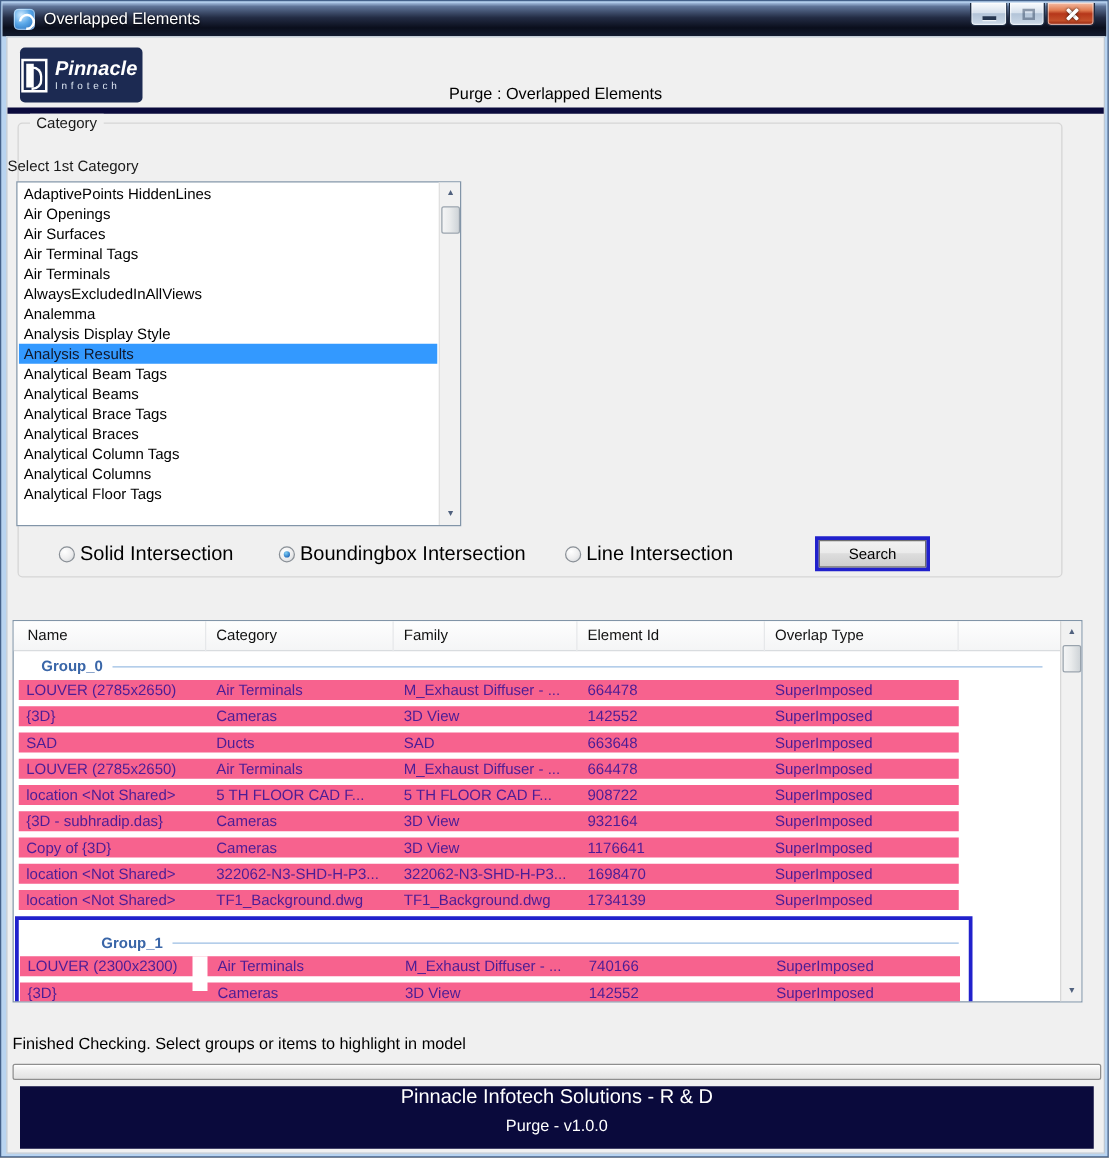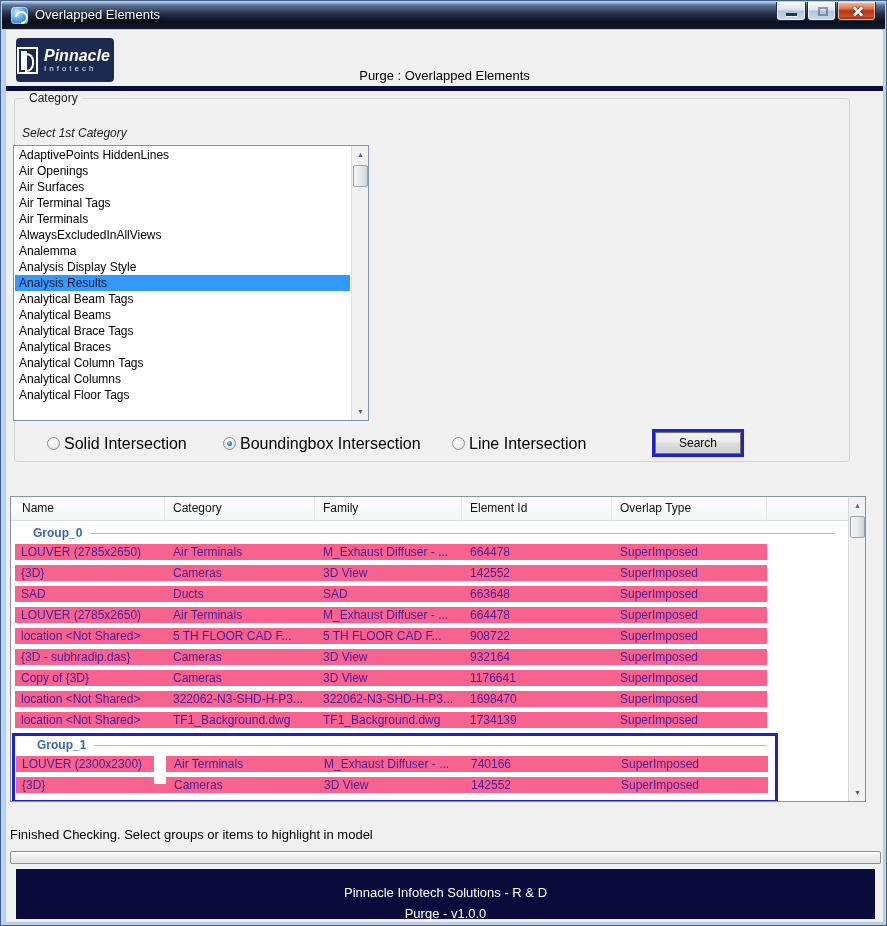--- a/index.html
+++ b/index.html
@@ -36,21 +36,21 @@
   .logo-mark::after{content:"";position:absolute;left:2px;top:2px;width:6px;height:19px;background:#fff;}
   .logo-mark::before{content:"";position:absolute;right:2px;top:4px;width:7px;height:15px;border:2px solid #fff;border-left:none;border-radius:0 8px 8px 0;}
   .logo-textcol{margin-left:6px;color:#fff;}
   .logo-brand{font-size:16px;font-style:italic;font-weight:bold;line-height:17px;}
   .logo-sub{font-size:8px;letter-spacing:3px;color:#DDE6F2;line-height:9px;}
   .header-title{position:absolute;left:0;right:0;top:45px;transform:translateY(-50%);text-align:center;font-size:13px;color:#000;}
   .navy-divider{position:absolute;left:0;top:56px;width:100%;height:5px;background:var(--navy);}
   
   .groupbox{position:absolute;left:8px;top:68px;width:836px;height:364px;border:1px solid #D5D5D5;border-radius:4px;}
   .groupbox-legend{position:absolute;left:9px;top:-8px;background:#F0F0F0;padding:0 5px;font-size:12px;color:#1A1A1A;}
-  .select-label{position:absolute;left:16px;top:96px;font-size:12px;color:#1A1A1A;font-style:italic;}
+  .select-label{position:absolute;left:0;top:96px;font-size:12px;color:#1A1A1A;}
   .listbox{position:absolute;left:7px;top:115px;width:356px;height:276px;background:#fff;border:1px solid #8295A8;}
   .listbox .items{position:absolute;left:1px;top:1px;right:18px;bottom:1px;overflow:hidden;}
   .li{height:16px;line-height:16px;font-size:12px;padding-left:4px;color:#000;white-space:nowrap;}
   .li.sel{background:var(--sel);color:#0f172a;}
   .vscroll{position:absolute;right:0;top:0;bottom:0;width:17px;background:#F1F1F1;border-left:1px solid #E0E0E0;}
   .sb-btn{position:absolute;left:0;width:17px;height:17px;text-align:center;line-height:17px;font-size:7px;color:#50617E;}
   .sb-up{top:0;} .sb-down{bottom:0;}
   .sb-thumb{position:absolute;left:1px;top:19px;width:15px;height:22px;border:1px solid #99A3AD;border-radius:2px;
     background:linear-gradient(90deg,#F4F5F6 0%,#E9EBEC 45%,#CFD4D8 100%);}
   
@@ -68,38 +68,38 @@
   .grid{position:absolute;left:4px;top:466px;width:856px;height:306px;background:#fff;border:1px solid #8295A8;}
   .gh{position:absolute;left:0;top:0;right:17px;height:24px;display:flex;background:linear-gradient(180deg,#FEFEFE,#F4F5F6);
     border-bottom:1px solid #D9DCDF;}
   .ghc{height:24px;line-height:23px;font-size:12px;color:#111;border-right:1px solid #E6E8EA;white-space:nowrap;overflow:hidden;}
   .h0{width:154px;padding-left:11px;} .h1{width:150px;padding-left:8px;} .h2{width:147px;padding-left:8px;}
   .h3{width:150px;padding-left:8px;} .h4{width:155px;padding-left:8px;} .h5{flex:1;border-right:none;}
   .gbody{position:absolute;left:0;top:25px;right:17px;bottom:0;overflow:hidden;}
   .group{position:relative;}
   .group.selgrp{border:3px solid var(--focus);margin:3px 0 0 1px;width:766px;padding-bottom:2px;}
   .glabel-row{display:flex;align-items:center;height:15px;margin:3px 0 4px;}
-  .group.selgrp .glabel-row{margin:1px 0 4px;}
+  .group.selgrp .glabel-row{margin:10px 0 4px;padding-left:44px;}
   .glabel{margin-left:22px;font-size:12px;font-weight:bold;color:var(--glabel);white-space:nowrap;}
   .gline{flex:1;height:1px;background:var(--gline);margin:1px 14px 0 8px;}
   .group.selgrp .gline{margin-right:8px;}
   .row{display:flex;margin:0 0 5px 4px;width:752px;height:16px;background:var(--pink);}
   .group.selgrp .row{margin-left:1px;}
   .cell{height:28px;line-height:16px;font-size:12px;color:#4c1d95;white-space:nowrap;overflow:hidden;}
   .c0{width:150px;padding-left:6px;} .c1{width:150px;padding-left:8px;} .c2{width:147px;padding-left:8px;}
   .c3{width:150px;padding-left:8px;} .c4{width:155px;padding-left:8px;}
   .cell.focused{box-shadow:inset -12px 0 0 #fff;}
   .grid .vscroll{border-left:1px solid #D8D8D8;}
   .grid .sb-thumb{top:19px;height:22px;}
   
   .status-text{position:absolute;left:4px;top:797px;font-size:13px;color:#000;}
   .progress{position:absolute;left:4px;top:821px;width:871px;height:13px;border:1px solid #8E8E8E;border-radius:2px;
     background:linear-gradient(180deg,#FBFBFB 0%,#EFEFEF 40%,#E2E2E2 100%);box-shadow:inset 0 1px 1px rgba(255,255,255,.9);}
   .footer{position:absolute;left:10px;top:839px;width:859px;height:50px;background:var(--navy);color:#fff;text-align:center;}
-  .footer-line1{font-size:13px;margin-top:16px;}
+  .footer-line1{font-size:16px;margin-top:0;}
   .footer-line2{font-size:13px;margin-top:6px;}
 </style>
 </head>
 <body>
 
 <div class="window">
   <div class="titlebar">
     <span class="app-icon"></span>
     <span class="title-text">Overlapped Elements</span>
     <div class="win-btns">

